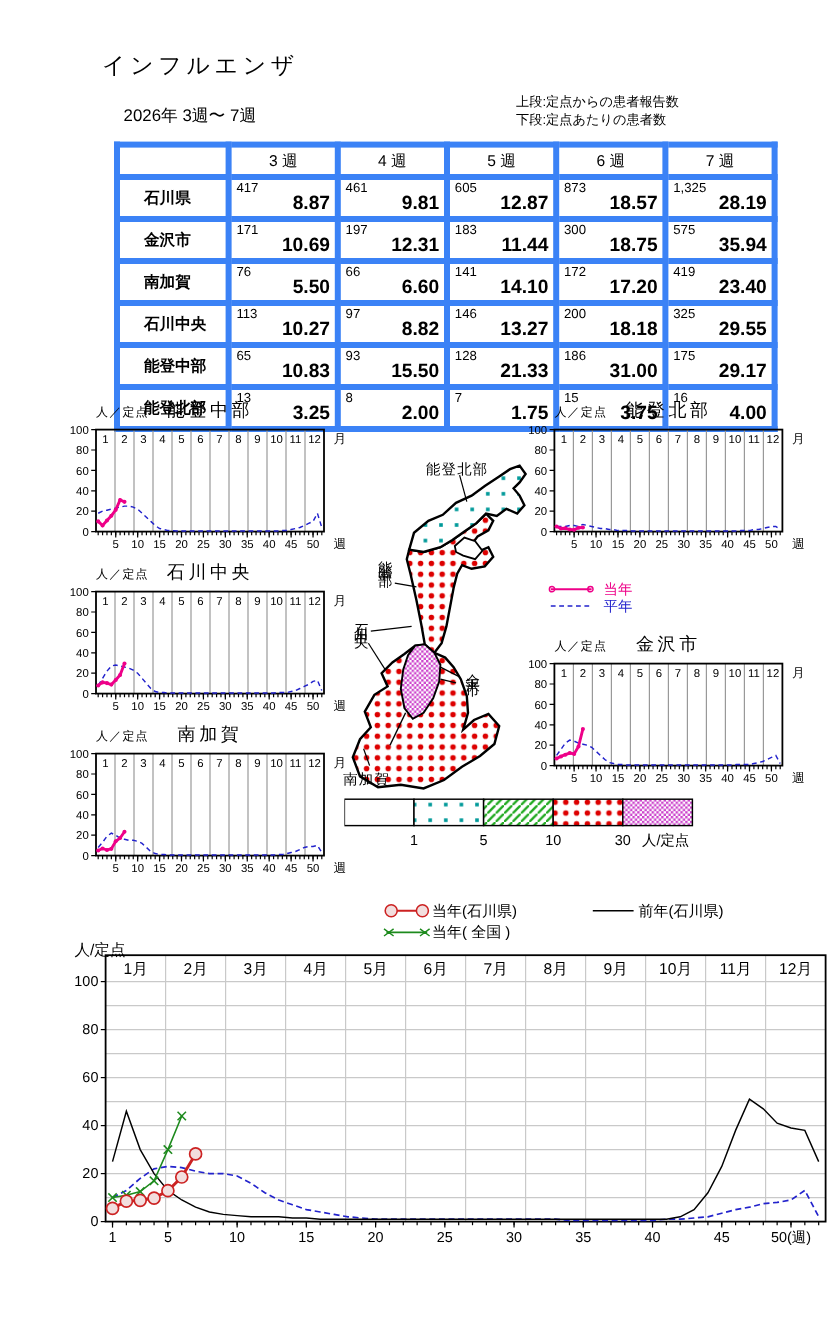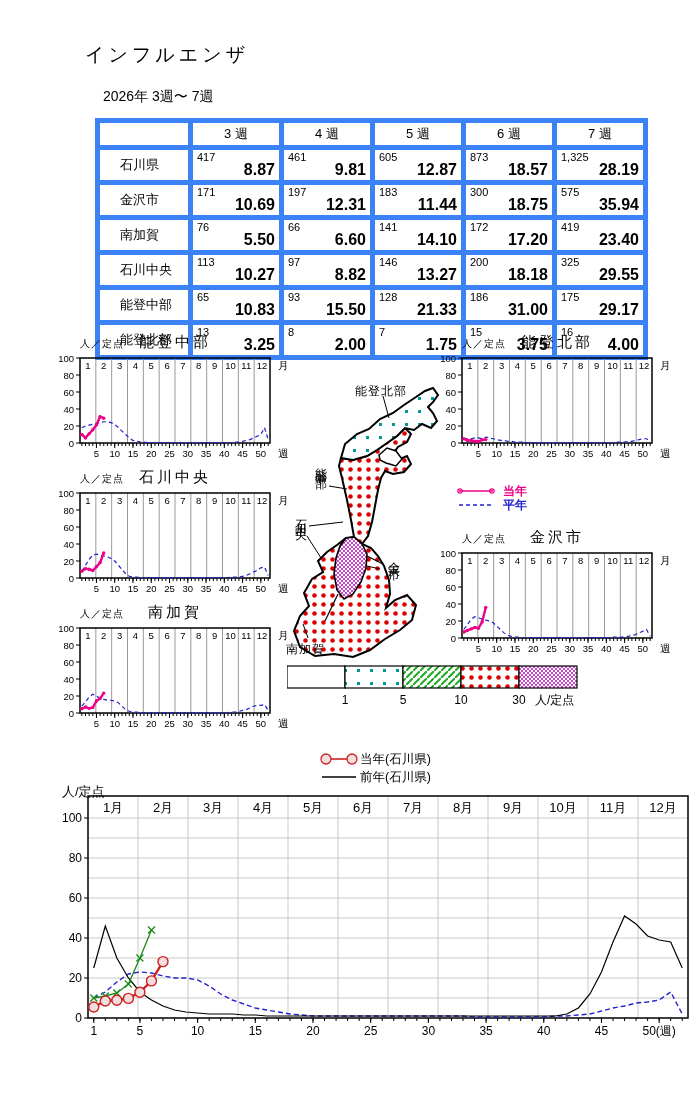--- a/index.html
+++ b/index.html
@@ -8,43 +8,47 @@
   .abs{position:absolute;}
   #title{left:85px;top:42px;font-size:19px;letter-spacing:4px;}
   #subtitle{left:103px;top:88px;font-size:14px;}
   #notes{left:430px;top:78px;font-size:11px;line-height:15px;}
   
   #weektable{left:95px;top:118px;}
   table{border-collapse:collapse;border:2px solid #000;}
   th,td{border:5px solid #3b82f6;}
   th.week{width:82px;height:20px;font-size:13px;font-weight:normal;text-align:center;}
   th.corner{width:86px;}
-  td.region{font-size:13px;padding-left:20px;height:28px;font-weight:normal;}
+  td.region{font-size:13px;padding-left:20px;height:28px;font-weight:bold;}
   td.datacell{width:82px;height:28px;position:relative;vertical-align:top;font-size:11px;padding:1px 0 0 4px;}
   td.datacell .rate{position:absolute;right:4px;bottom:1px;font-weight:bold;font-size:16px;}
   
   .sc-title{font-size:15px;letter-spacing:3px;text-align:center;width:190px;}
   .sc-unit{font-size:10px;letter-spacing:1px;}
   
   .maplabel{font-size:12px;letter-spacing:1px;}
   .vlabel{writing-mode:vertical-rl;text-orientation:upright;letter-spacing:3px;}
   
-  #small-legend div{height:14px;display:flex;align-items:center;gap:6px;font-size:12px;font-weight:bold;}
+  #small-legend div{height:14px;display:flex;align-items:center;gap:6px;font-size:12px;}
   #big-legend{display:grid;grid-template-rows:18px 18px;grid-auto-flow:column;grid-template-columns:172px 200px;font-size:12.5px;}
   #big-legend .item{display:flex;align-items:center;}
   #bigchart-unit{font-size:13px;}
   svg text{fill:#000;}
 </style>
 </head>
 <body>
 
 <div id="page">
 
   <div id="title" class="abs">インフルエンザ</div>
   <div id="subtitle" class="abs">2026年 3週〜 7週</div>
+  <div id="notes" class="abs">
+    <div>上段:定点からの患者報告数</div>
+    <div>下段:定点あたりの患者数</div>
+  </div>
 
   <div id="weektable" class="abs">
     <table>
       <thead>
           <tr id="thead-row">
             <th class="corner"></th>
             <th class="week">3 週</th>
             <th class="week">4 週</th>
             <th class="week">5 週</th>
             <th class="week">6 週</th>
@@ -799,20 +803,27 @@
   </svg>
 
   <div id="big-legend" class="abs" style="left:318px;top:750px">
     <div class="item">
       <svg width="42" height="14">
         <line x1="6" y1="7" x2="36" y2="7" stroke="#cc2222" stroke-width="1.6"></line>
         <circle cx="8" cy="7" r="5" fill="#f2dede" stroke="#cc2222" stroke-width="1.3"></circle>
         <circle cx="34" cy="7" r="5" fill="#f2dede" stroke="#cc2222" stroke-width="1.3"></circle>
       </svg>
       <span>当年(石川県)</span>
+    </div>
+    <div class="item">
+      <svg width="42" height="14">
+        <line x1="4" y1="7" x2="38" y2="7" stroke="#1d8a1d" stroke-width="1.3"></line>
+        <path d="M2,4 L10,10 M10,4 L2,10 M32,4 L40,10 M40,4 L32,10" stroke="#1d8a1d" stroke-width="1.2" fill="none"></path>
+      </svg>
+      <span>当年( 全国 )</span>
     </div>
     <div class="item">
       <svg width="42" height="14">
         <line x1="4" y1="7" x2="38" y2="7" stroke="#000" stroke-width="1.3"></line>
       </svg>
       <span>前年(石川県)</span>
     </div>
   </div>
 
   <div id="bigchart-unit" class="abs" style="left:62px;top:783px">人/定点</div>

